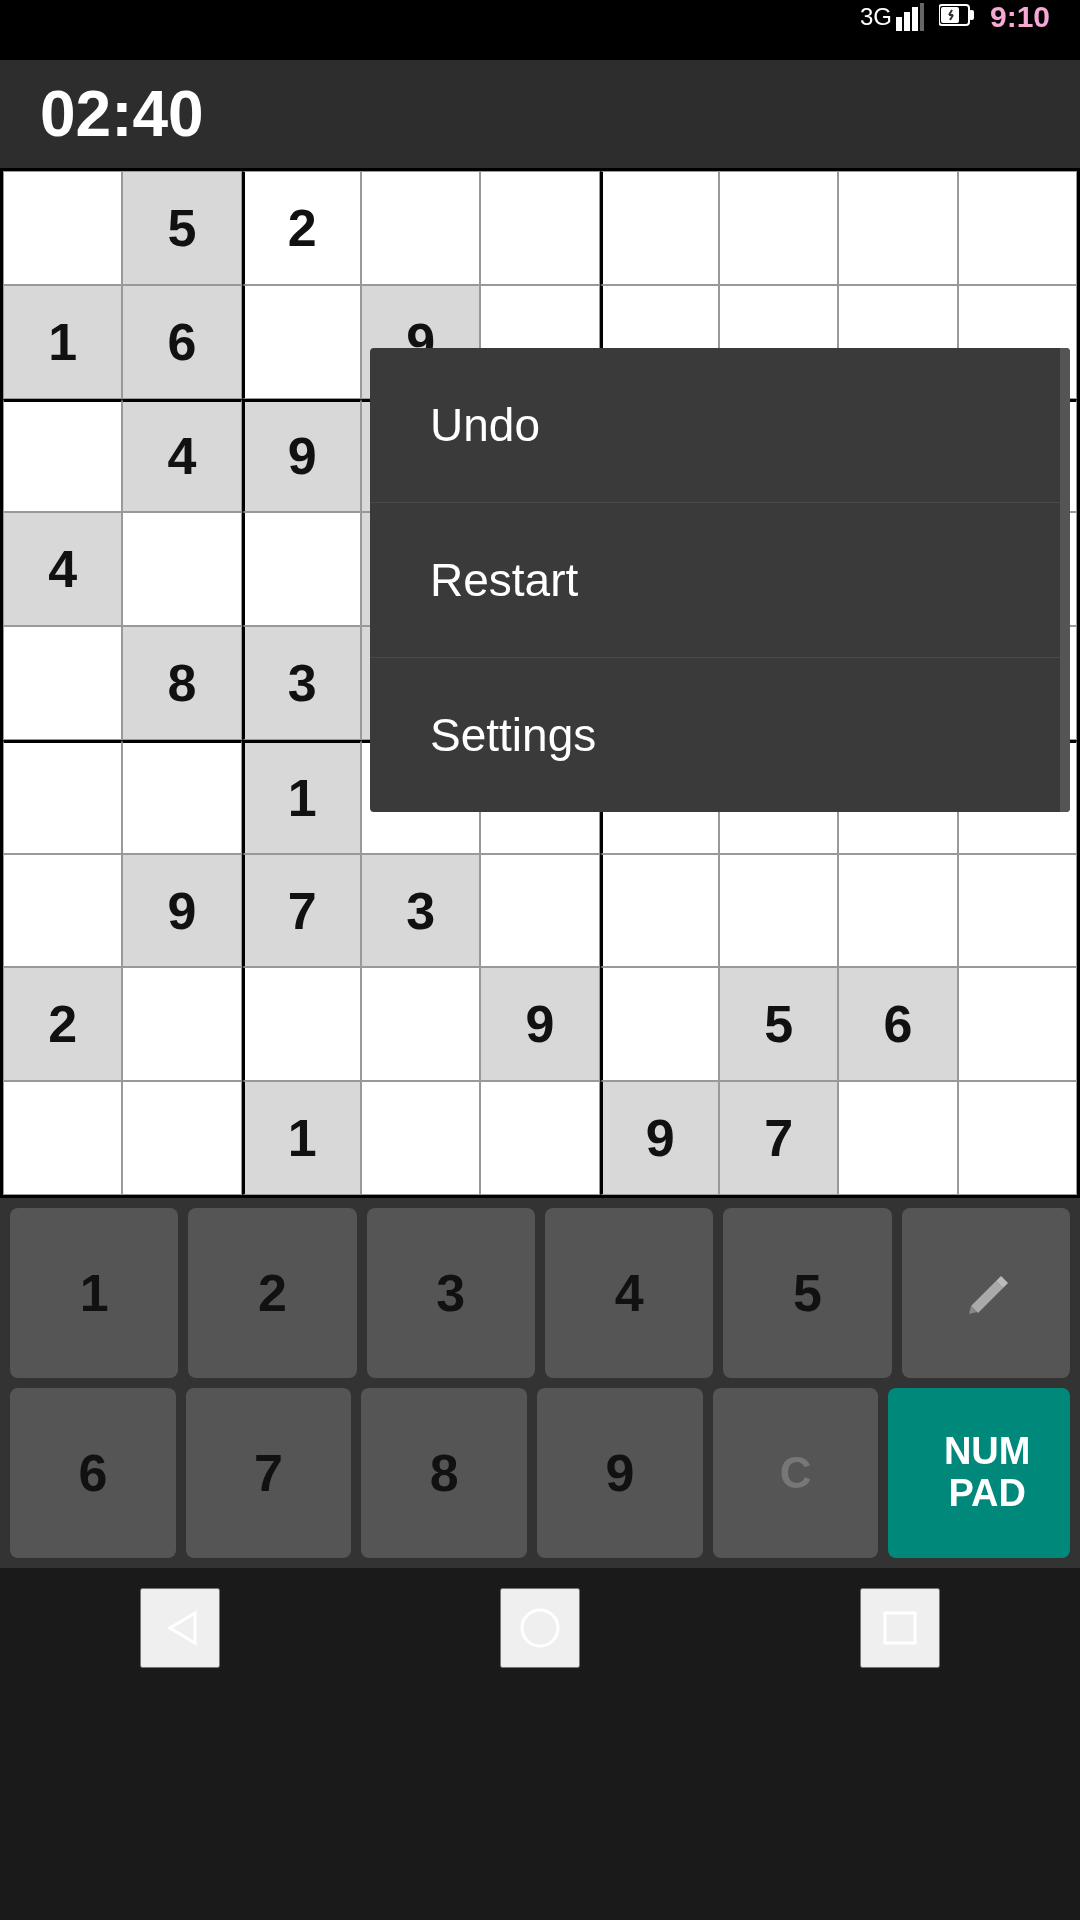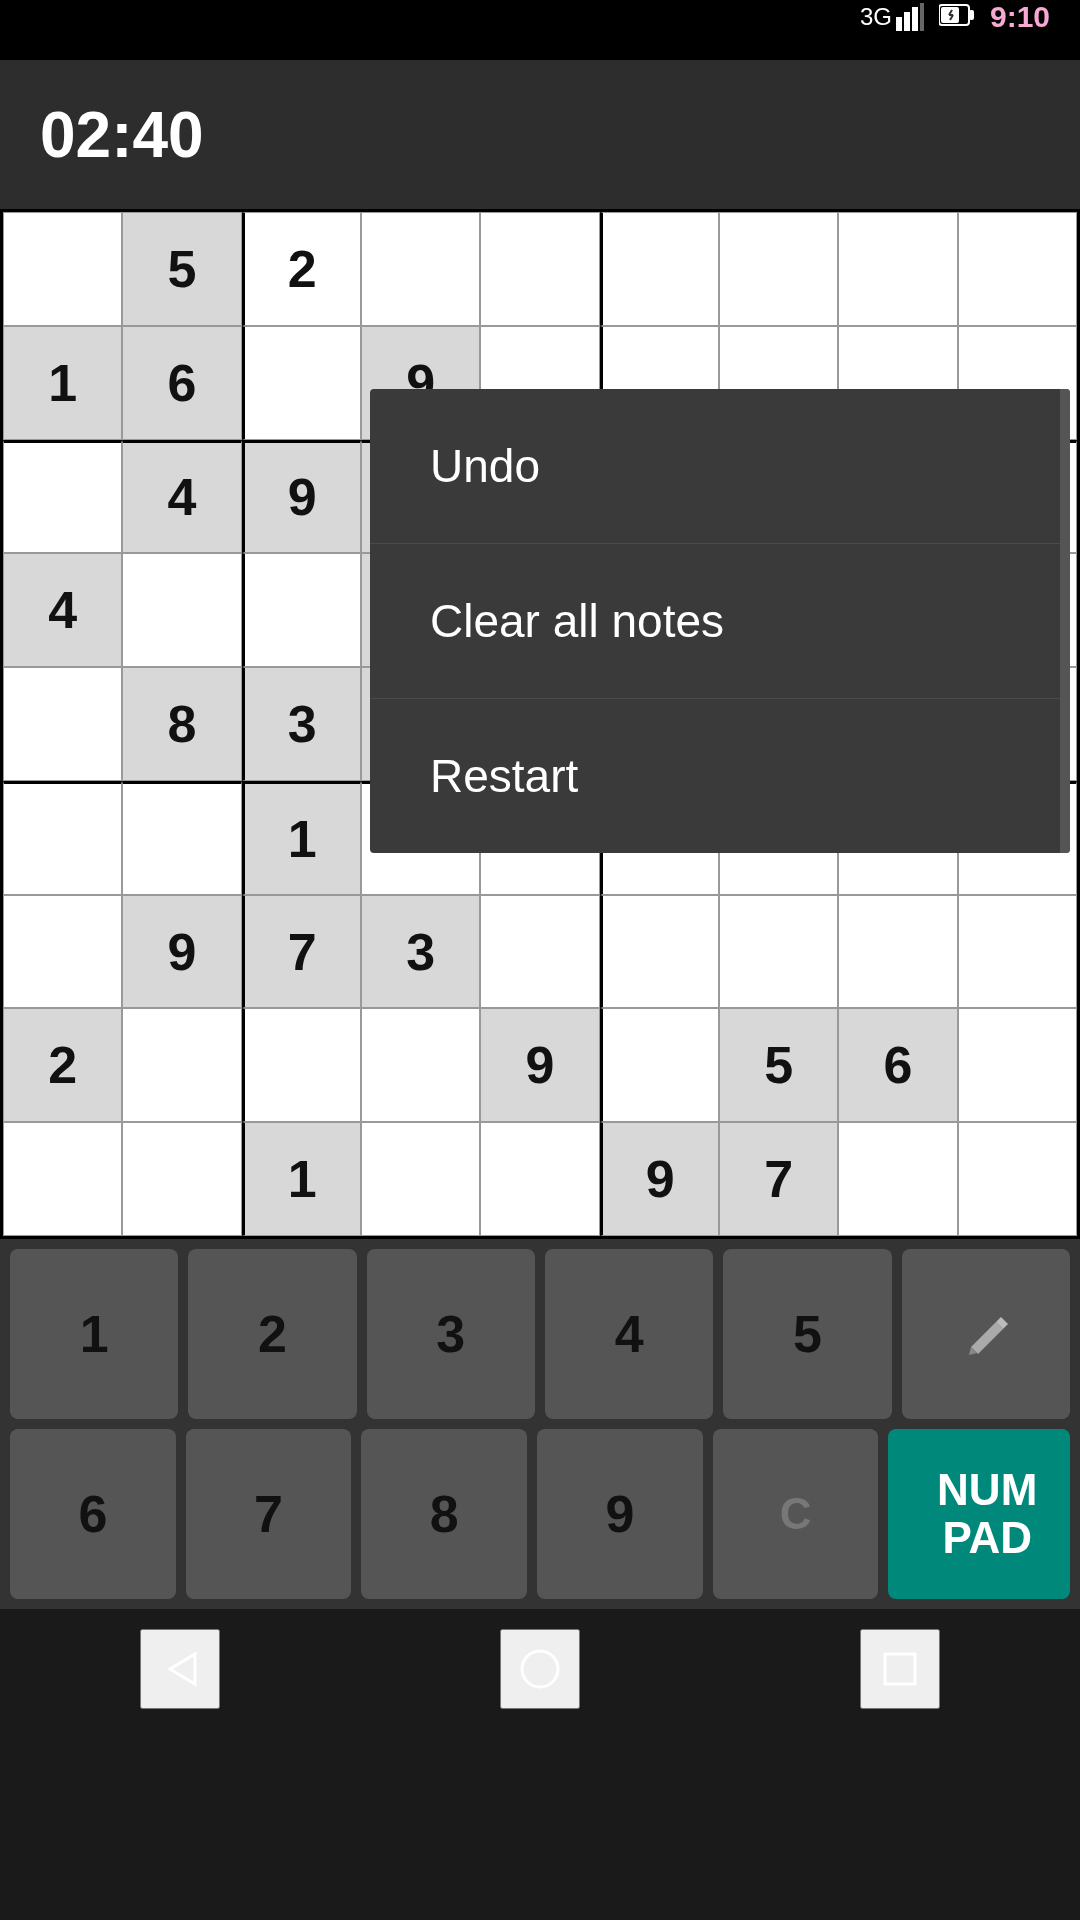--- a/index.html
+++ b/index.html
@@ -44,21 +44,21 @@
       display: inline-flex;
       align-items: center;
       gap: 4px;
       color: white;
       font-size: 24px;
     }
 
     
     .game-header {
       width: 100%;
-      height: 149px;
+      height: 108px;
       background: #2d2d2d;
       display: flex;
       align-items: center;
       padding: 0 40px;
     }
 
     .timer {
       color: white;
       font-size: 64px;
       font-weight: bold;
@@ -132,21 +132,21 @@
     }
 
     .numpad-btn.clear-btn {
       color: #777;
       font-size: 44px;
     }
 
     .numpad-btn.numpad-mode {
       background: #00897b;
       color: white;
-      font-size: 44px;
+      font-size: 38px;
       font-weight: bold;
       line-height: 1.1;
       text-align: center;
       padding-left: 16px;
     }
 
     .numpad-btn.pencil-btn {
       background: #555;
     }
 
@@ -322,22 +322,22 @@
       <div class="cell white" data-row="9" data-col="5"></div>
       <div class="cell gray" data-row="9" data-col="6">9</div>
       <div class="cell gray" data-row="9" data-col="7">7</div>
       <div class="cell white" data-row="9" data-col="8"></div>
       <div class="cell white" data-row="9" data-col="9"></div>
     </div>
 
   <div class="menu-overlay" id="context-menu">
     <div class="menu-scrollbar"></div>
   <div class="menu-item">Undo</div>
-      <div class="menu-item">Clear all notes</div>
       <div class="menu-item">Restart</div>
+      <div class="menu-item">Settings</div>
     </div>
 </div>
 
 <div class="numpad-area">
   <div class="numpad-row">
     <button class="numpad-btn">1</button>
     <button class="numpad-btn">2</button>
     <button class="numpad-btn">3</button>
     <button class="numpad-btn">4</button>
     <button class="numpad-btn">5</button>

